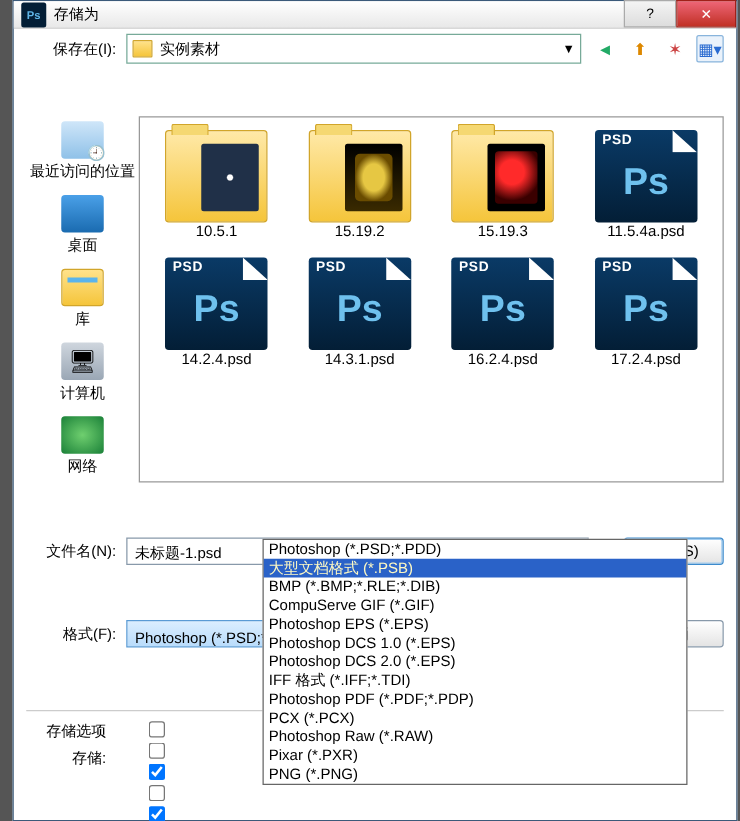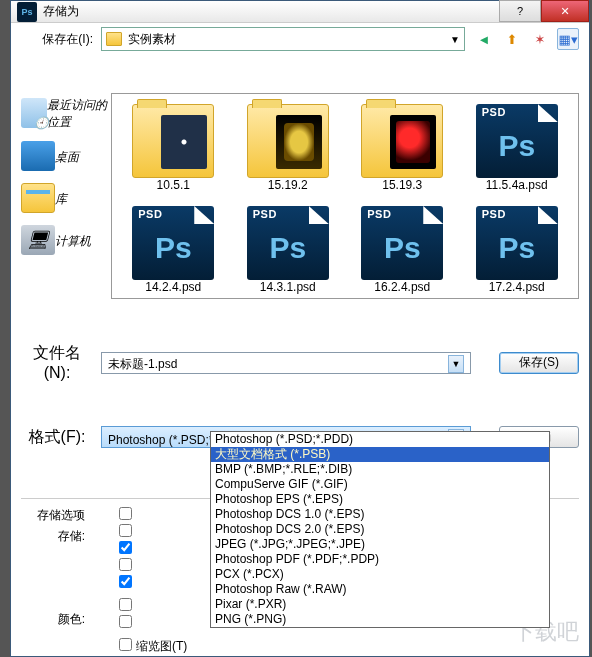--- a/index.html
+++ b/index.html
@@ -18,21 +18,21 @@
 .lookin .foldericon { width: 16px; height: 14px; background: linear-gradient(#ffe28a,#f5c53b); border: 1px solid #d1a52a; border-radius: 1px; margin-right: 6px; }
 .lookin .dd { margin-left: auto; font-size: 10px; }
 .navbtns { display: flex; gap: 6px; }
 .navbtn { width: 22px; height: 22px; display: flex; align-items: center; justify-content: center; font-size: 13px; }
 .nav-back { color: #2a6; }
 .nav-up { color: #d80; }
 .nav-new { color: #c44; }
 .nav-view { border: 1px solid #88b4dc; border-radius: 2px; color: #2a6bd1; background: #eaf2fb; }
 .content { flex: 1; display: flex; }
 .places { width: 90px; display: flex; flex-direction: column; align-items: center; gap: 2px; }
-.place { display: flex; flex-direction: row; align-items: center; font-size: 12px; cursor: pointer; padding: 4px 0; width: 100%; font-style: italic; }
+.place { display: flex; flex-direction: column; align-items: center; font-size: 12px; cursor: pointer; padding: 4px 0; width: 100%; }
 .place .pi { width: 34px; height: 30px; margin-bottom: 2px; border-radius: 3px; position: relative; }
 .pi-recent { background: linear-gradient(#cfe6f9,#8fc1e8); }
 .pi-recent::after { content:"🕘"; position:absolute; right:-2px; bottom:-2px; font-size:12px; }
 .pi-desktop { background: linear-gradient(#4aa0e8,#1a6bb0); }
 .pi-lib { background: linear-gradient(#ffe28a,#f5c53b); border:1px solid #d1a52a; }
 .pi-lib::after { content:""; position:absolute; left:4px; top:6px; width:24px; height:4px; background:#5ab4ec; }
 .pi-computer { background: linear-gradient(#cfd6de,#9aa7b5); }
 .pi-computer::after { content:"🖥"; position:absolute; inset:0; display:flex; align-items:center; justify-content:center; font-size:18px; }
 .pi-net { background: radial-gradient(#6fcf6f,#1a8038); border-radius: 50%; }
 .filearea { flex: 1; border: 1px solid #999; background: #fff; padding: 10px 8px 4px; position: relative; overflow: hidden; }
@@ -45,21 +45,21 @@
 .folder-look .inner.c1 { background: radial-gradient(circle at 50% 50%, #fff 2px, #203048 3px); }
 .folder-look .inner.c2 { background: linear-gradient(#000,#3a2a00); }
 .folder-look .inner.c2::after { content:""; position:absolute; left:8px; top:8px; width:30px; height:38px; background: radial-gradient(#e6c743 40%, #6a4c00 70%); border-radius:4px; }
 .folder-look .inner.c3 { background:#000; }
 .folder-look .inner.c3::after { content:""; position:absolute; left:6px; top:6px; width:34px; height:42px; background: radial-gradient(circle at 40% 40%, #ff2a2a 30%, #3a0000 70%); border-radius:3px; }
 .psd-look { background: linear-gradient(#0a3a66,#031e36); border-radius: 3px; position: relative; }
 .psd-look::before { content:""; position:absolute; top:0; right:0; width:20px; height:18px; background:#fff; clip-path: polygon(0 0, 100% 100%, 0 100%); }
 .psd-look .tag { position:absolute; top:2px; left:6px; color:#fff; font-size:11px; font-weight:bold; letter-spacing:0.5px; }
 .psd-look .ps { position:absolute; inset:0; display:flex; align-items:center; justify-content:center; color:#6fc1ee; font-size:30px; font-weight:bold; padding-top:10px; }
 .formrow { display: flex; align-items: center; gap: 8px; margin-top: 8px; }
-.formrow .lbl { font-size: 16px; width: 72px; text-align: center; }
+.formrow .lbl { font-size: 12px; width: 72px; text-align: right; }
 .formrow .field { flex: 1; }
 .textinput, .combo { width: 100%; height: 22px; border: 1px solid #89a; font-size: 12px; padding: 0 6px; background: #fff; }
 .combo { display: flex; align-items: flex-end; position: relative; }
 .combo.highlight { background: linear-gradient(#dbeeff,#b9dcfb); border-color:#5a9bd5; }
 .combo .dd { margin-left:auto; width:16px; height:18px; background: linear-gradient(#e8f1fb,#c6dff6); border:1px solid #88b4dc; display:flex; align-items:center; justify-content:center; font-size:9px; }
 .btn { width: 80px; height: 22px; border: 1px solid #89a; background: linear-gradient(#fff,#e4e4e4); font-size: 12px; border-radius: 3px; cursor:pointer; margin-left: 20px; }
 .btn.primary { border-color:#3d8bcd; box-shadow: 0 0 0 1px #a3cdf0 inset; }
 .options { margin-top: 14px; border-top: 1px solid #ccc; padding-top: 8px; display: flex; font-size: 12px; }
 .options .left { width: 72px; text-align: right; padding-right: 8px; }
 .options .group { display: flex; flex-direction: column; gap: 4px; margin-bottom: 10px; }
@@ -110,20 +110,24 @@
             <div>桌面</div>
           </div>
           <div class="place">
             <div class="pi pi-lib"></div>
             <div>库</div>
           </div>
           <div class="place">
             <div class="pi pi-computer"></div>
             <div>计算机</div>
           </div>
+          <div class="place">
+            <div class="pi pi-net"></div>
+            <div>网络</div>
+          </div>
         </div>
       <div class="filearea">
         <div class="files" id="files">
             <div class="file">
               <div class="thumb folder-look">
                 <div class="inner c1"></div>
               </div>
               <div>10.5.1</div>
             </div>
             <div class="file">
@@ -240,21 +244,21 @@
     </div>
 
     <div class="dropdown" id="format-dd">
         <div class="opt">Photoshop (*.PSD;*.PDD)</div>
         <div class="opt sel">大型文档格式 (*.PSB)</div>
         <div class="opt">BMP (*.BMP;*.RLE;*.DIB)</div>
         <div class="opt">CompuServe GIF (*.GIF)</div>
         <div class="opt">Photoshop EPS (*.EPS)</div>
         <div class="opt">Photoshop DCS 1.0 (*.EPS)</div>
         <div class="opt">Photoshop DCS 2.0 (*.EPS)</div>
-        <div class="opt">JPEG (*.JPG;*.JPEG;*.JPE)</div>
+        <div class="opt">IFF 格式 (*.IFF;*.TDI)</div>
         <div class="opt">Photoshop PDF (*.PDF;*.PDP)</div>
         <div class="opt">PCX (*.PCX)</div>
         <div class="opt">Photoshop Raw (*.RAW)</div>
         <div class="opt">Pixar (*.PXR)</div>
         <div class="opt">PNG (*.PNG)</div>
       </div>
     <div class="watermark">下载吧</div>
   </div>
 </div>
 

